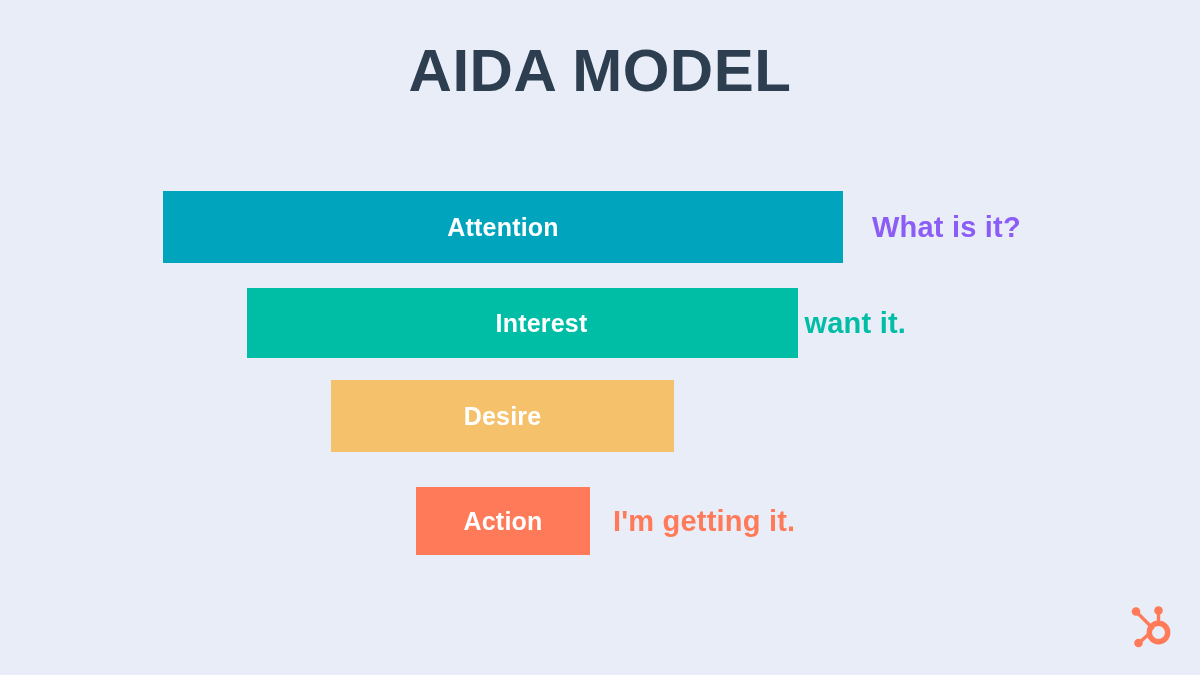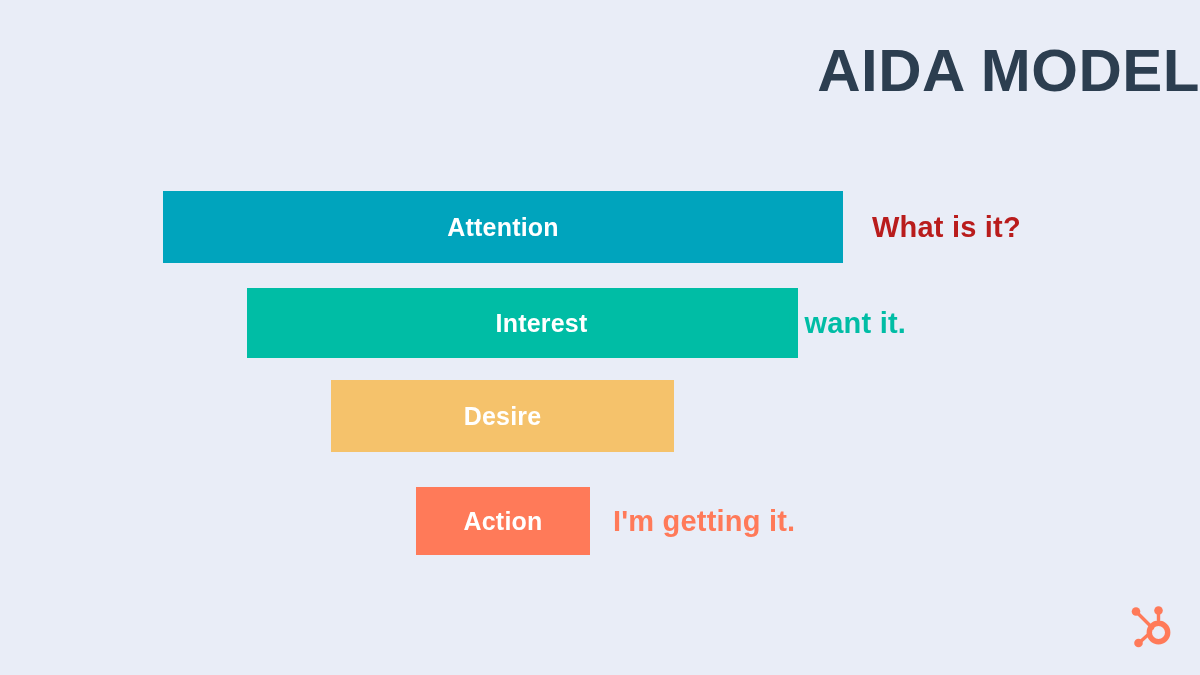--- a/index.html
+++ b/index.html
@@ -21,21 +21,21 @@
     width: 1200px;
     height: 675px;
     background: #e9edf7;
   }
 
   .slide-title {
     position: absolute;
     top: 38px;
     left: 0;
     width: 1200px;
-    text-align: right;
+    text-align: center;
     font-size: 60px;
     font-weight: bold;
     letter-spacing: 0.5px;
     color: #2c3e50;
     line-height: 1.1;
   }
 
   .funnel {
     position: absolute;
     top: 191px;
@@ -111,21 +111,21 @@
 <div class="slide" style="background: rgb(233, 237, 247);">
 
   <div class="slide-title" style="color: rgb(44, 62, 80);">AIDA MODEL</div>
 
   <div class="funnel">
 
     <div class="funnel-row row-0">
       <div class="funnel-bar" style="background: rgb(0, 164, 189);">
         <span class="bar-label">Attention</span>
       </div>
-      <div class="funnel-caption" style="color: #b91c1c;">What is it?</div>
+      <div class="funnel-caption" style="color: #8b5cf6;">What is it?</div>
     </div>
 
     <div class="funnel-row row-1">
       <div class="funnel-bar" style="background: rgb(0, 189, 165);">
         <span class="bar-label">Interest</span>
       </div>
       <div class="funnel-caption" style="color: rgb(0, 189, 165);">I want it.</div>
     </div>
 
     <div class="funnel-row row-2">

